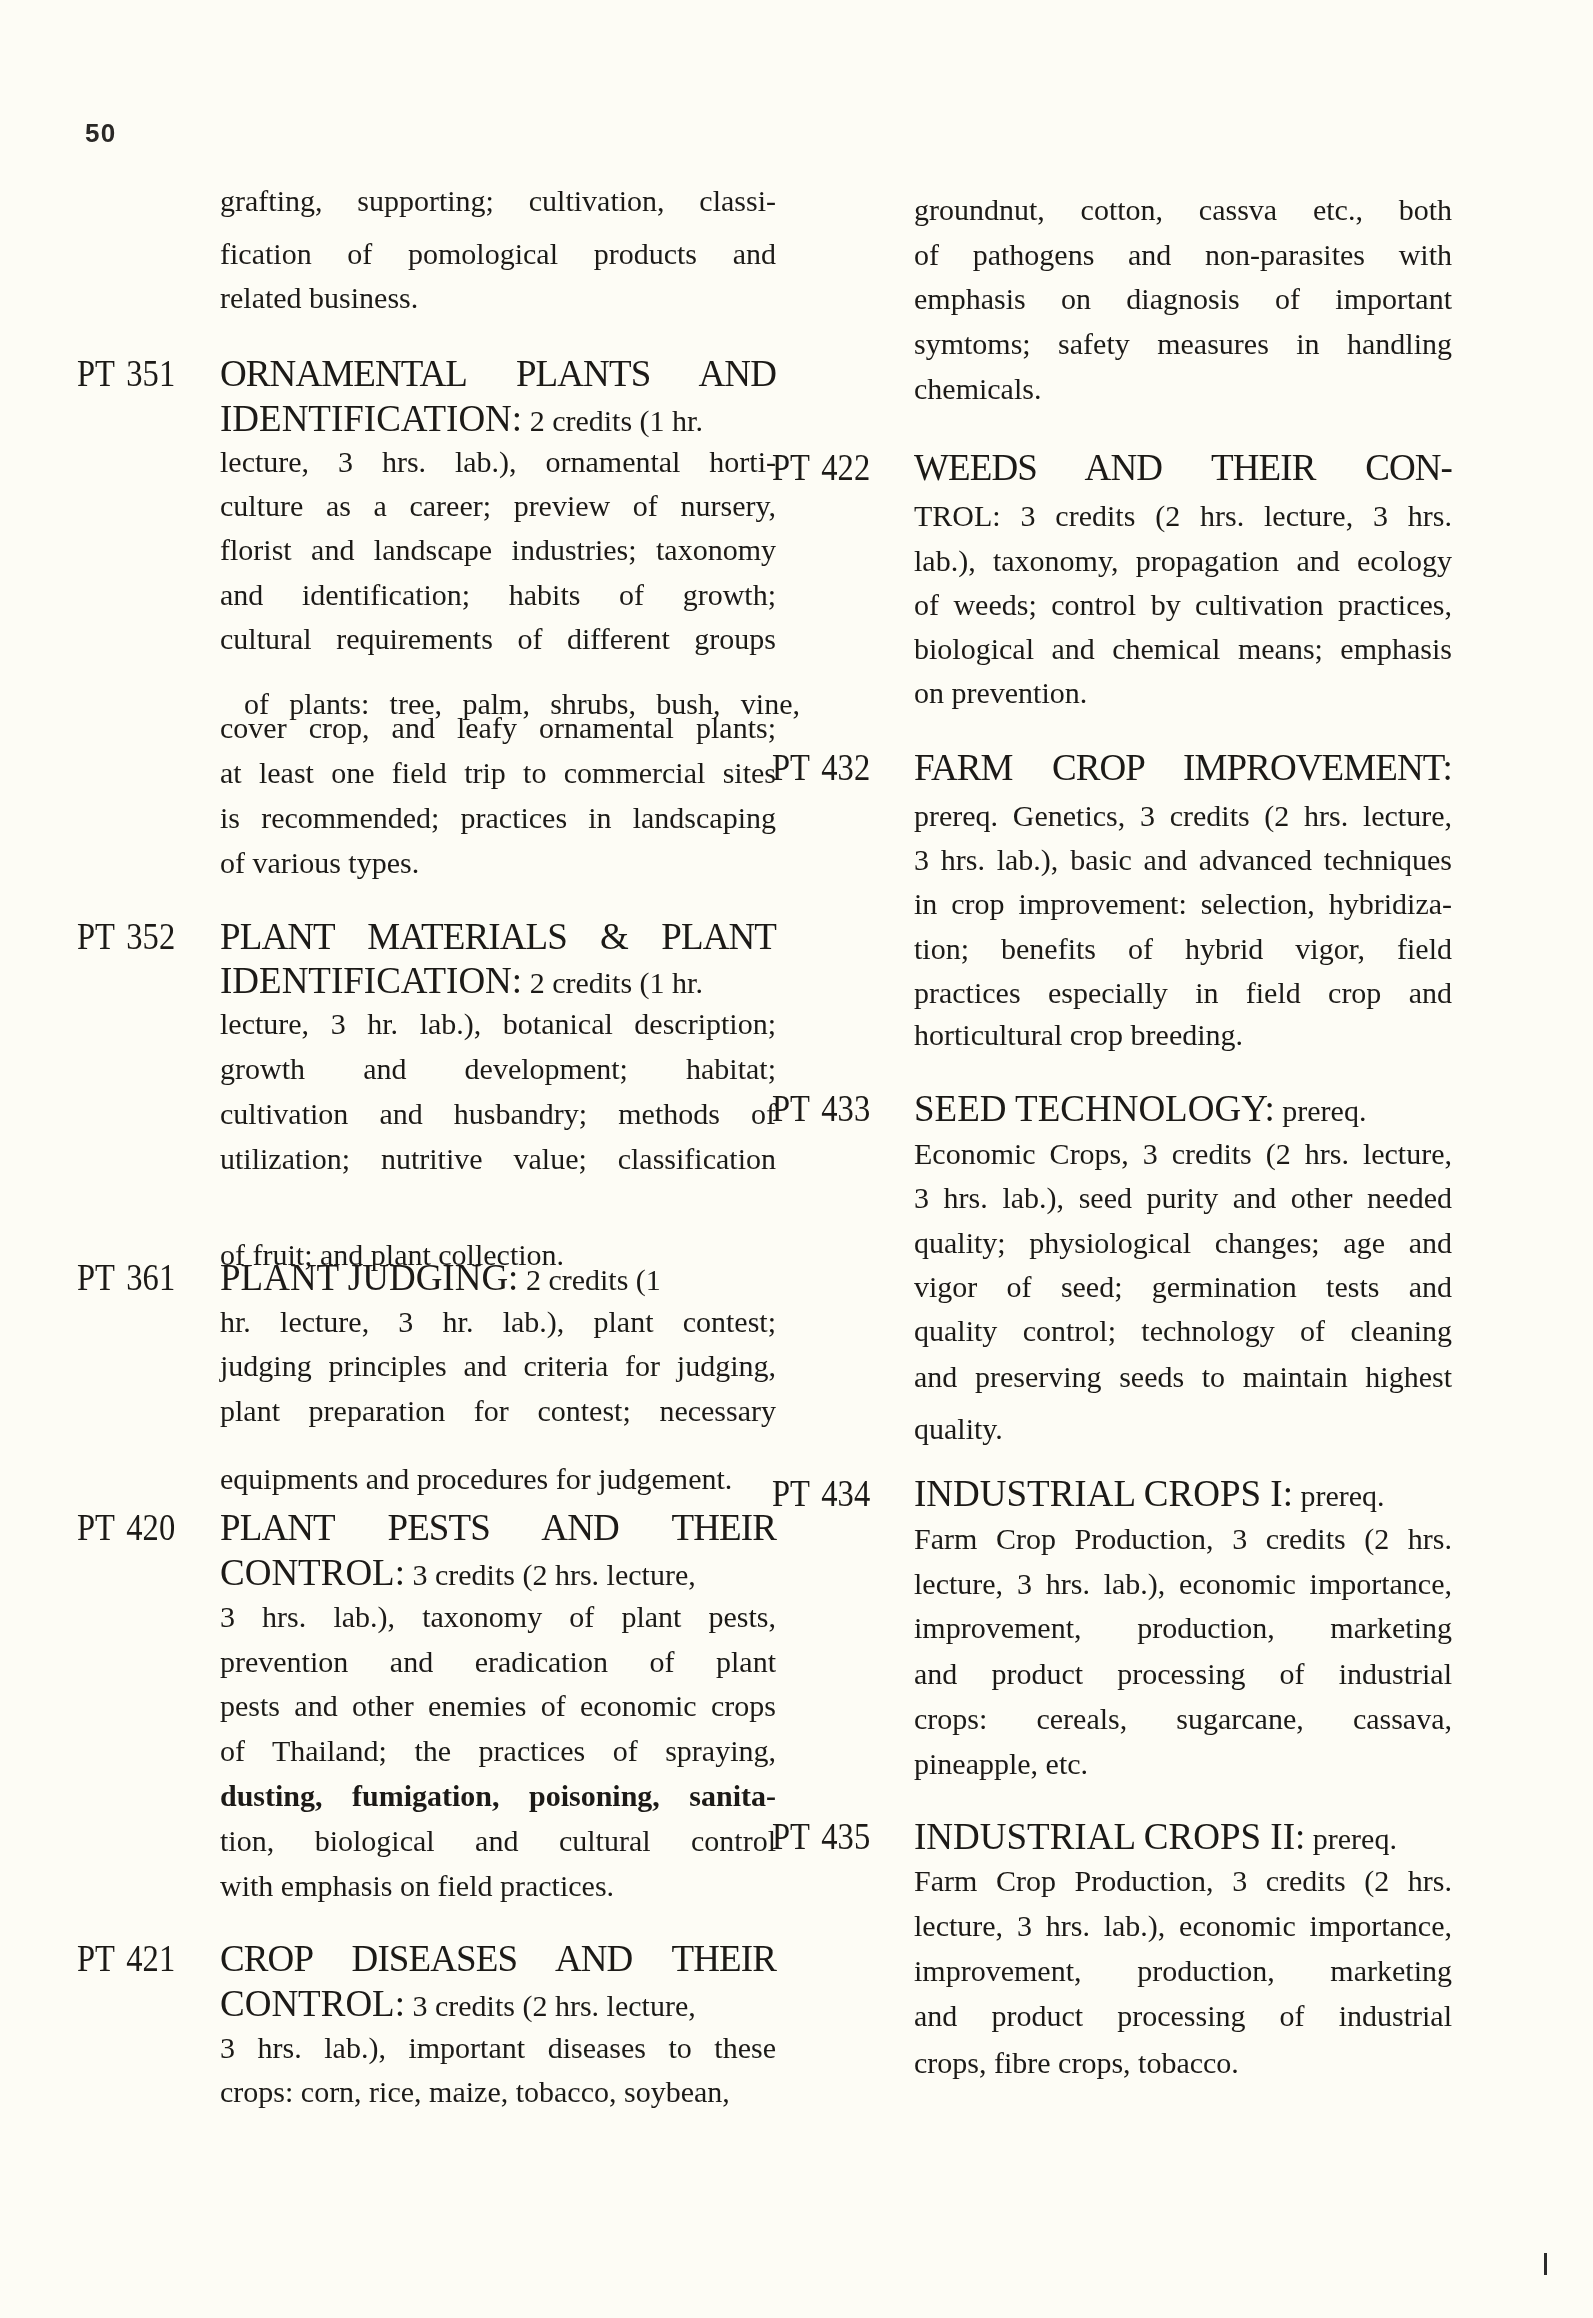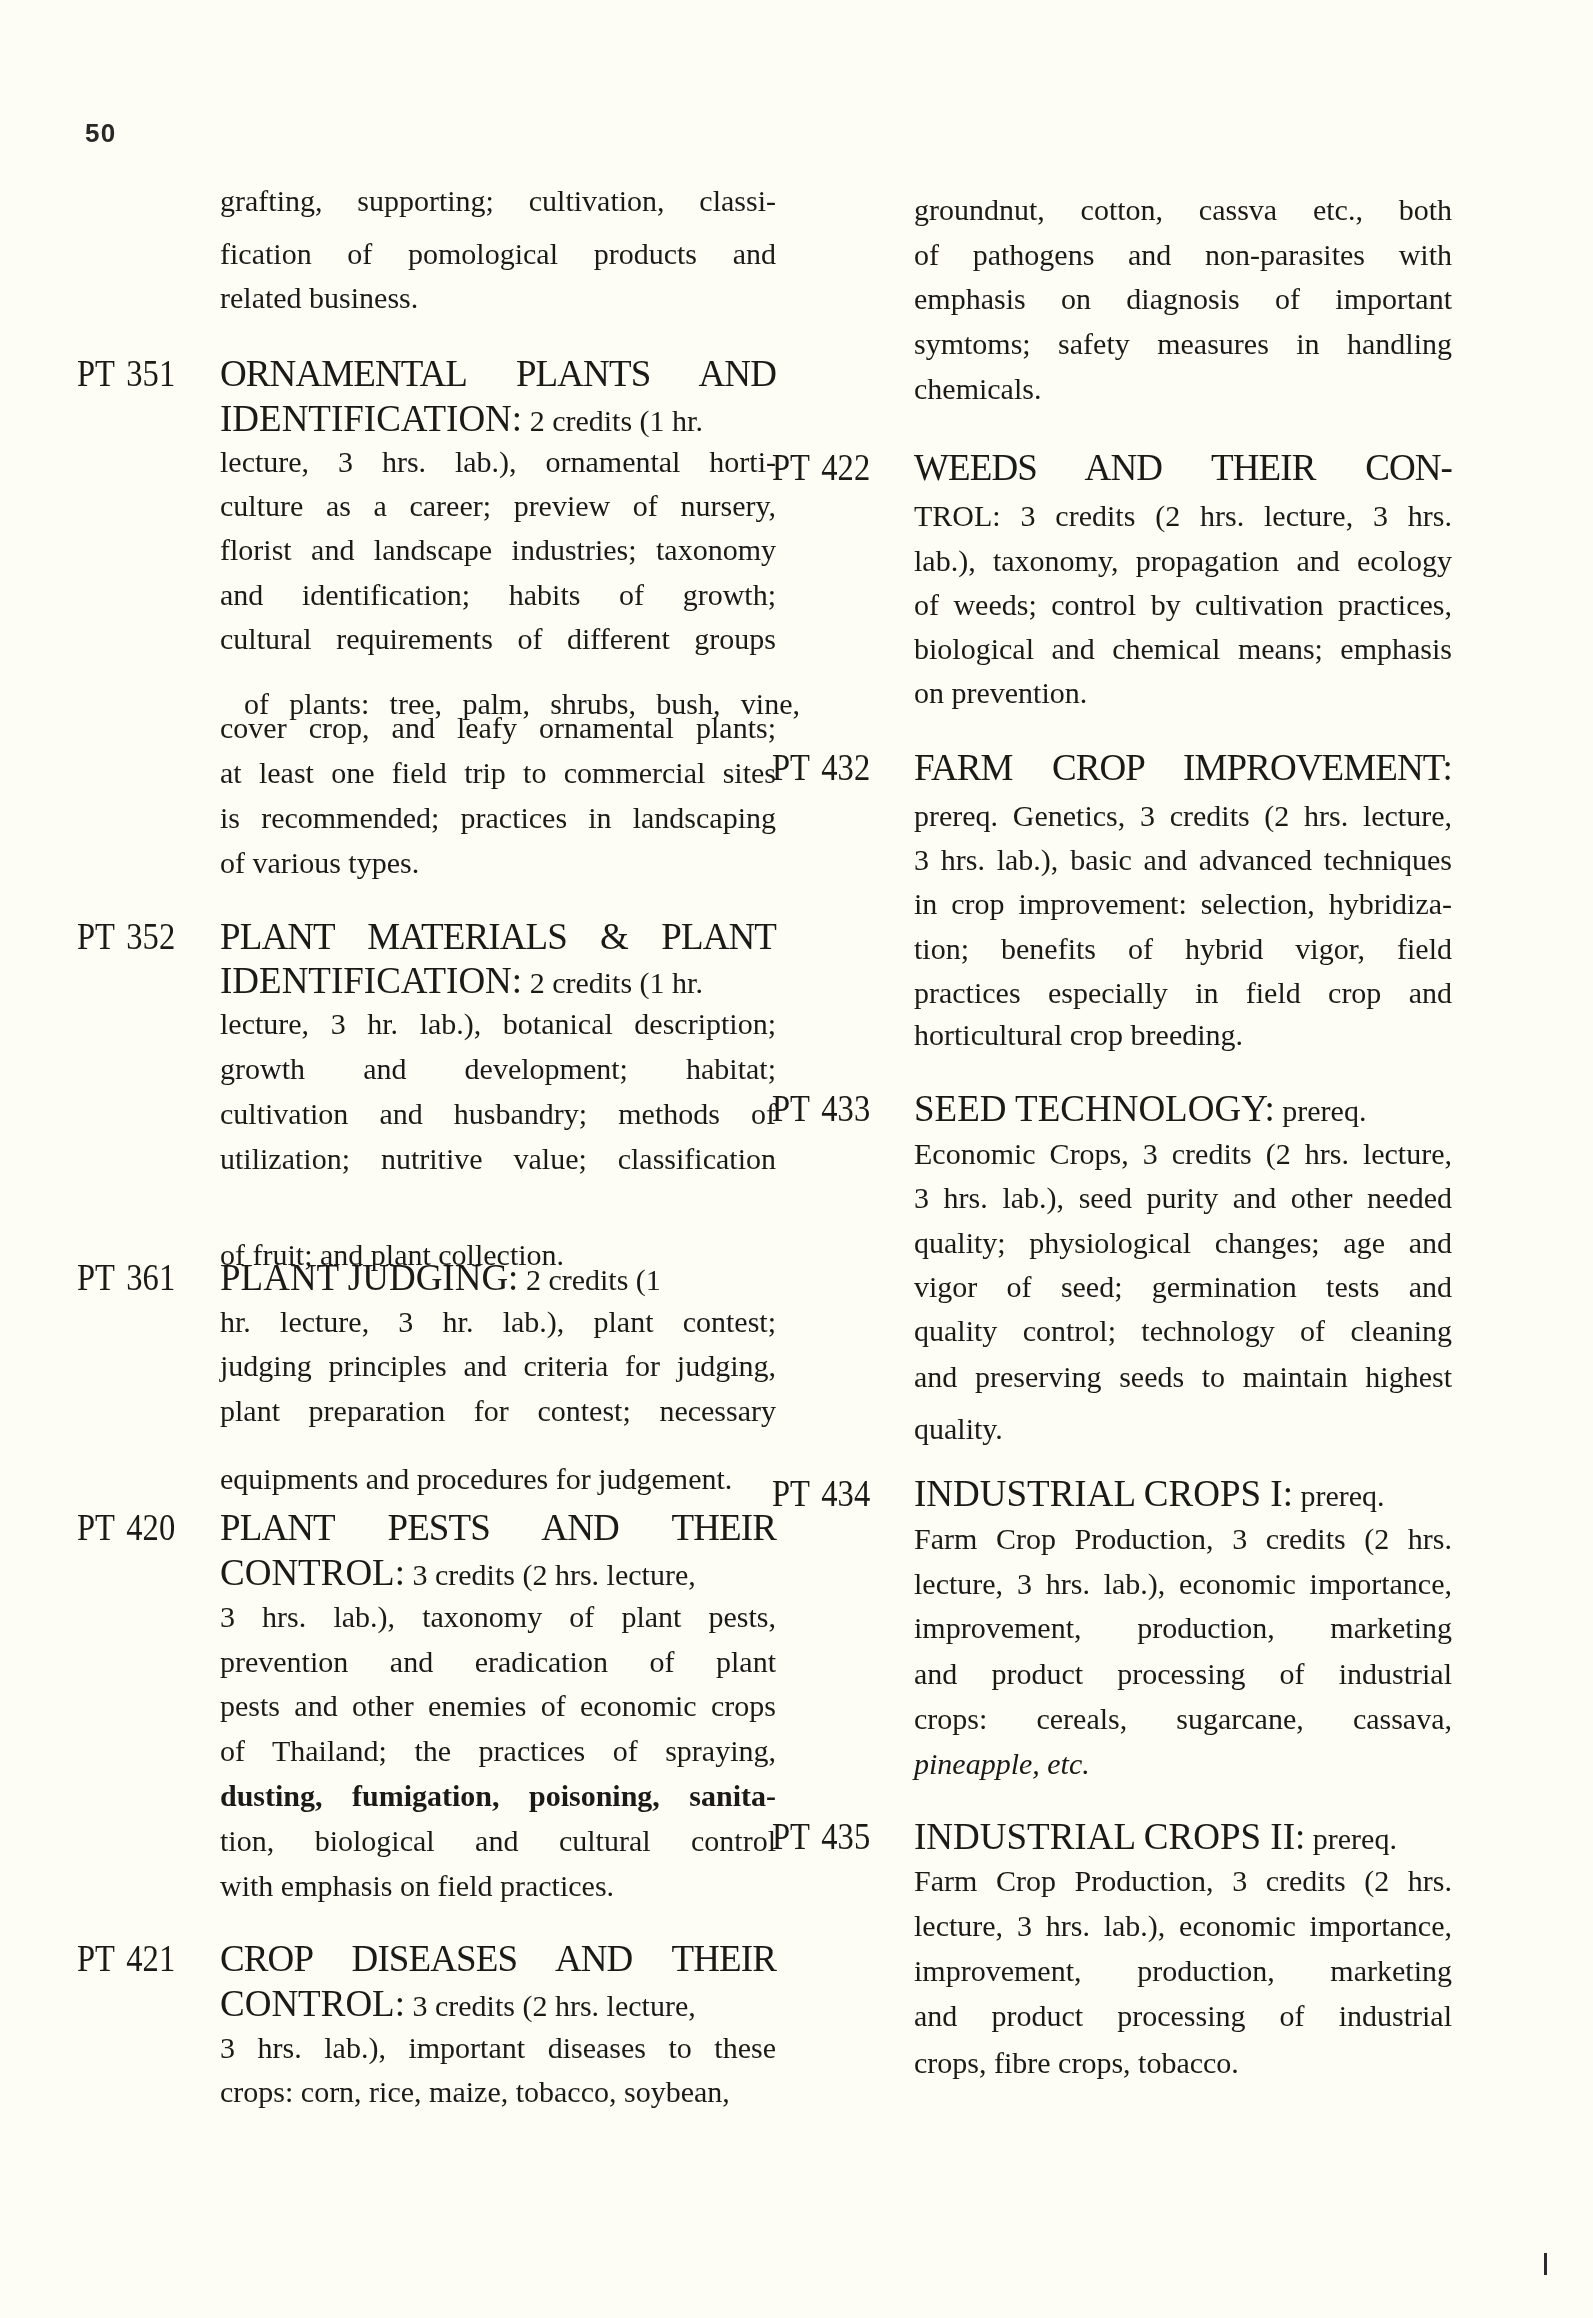--- a/index.html
+++ b/index.html
@@ -136,21 +136,21 @@
         <div class="line last" style="top: 1406px; margin-top: 8px;"><span>quality.</span></div>
       </div>
       <div class="entry">
         <div class="code" style="top: 1475px;">PT 434</div>
         <div class="line last" style="top: 1475px;"><span class="title">INDUSTRIAL CROPS I:</span><span> prereq.</span></div>
         <div class="line" style="top: 1524px;"><span>Farm Crop Production, 3 credits (2 hrs.</span></div>
         <div class="line" style="top: 1569px;"><span>lecture, 3 hrs. lab.), economic importance,</span></div>
         <div class="line" style="top: 1613px;"><span>improvement, production, marketing</span></div>
         <div class="line" style="top: 1659px;"><span>and product processing of industrial</span></div>
         <div class="line" style="top: 1704px;"><span>crops: cereals, sugarcane, cassava,</span></div>
-        <div class="line last" style="top: 1749px; font-style: italic;"><span>pineapple, etc.</span></div>
+        <div class="line last" style="top: 1749px;"><span>pineapple, etc.</span></div>
       </div>
       <div class="entry">
         <div class="code" style="top: 1818px;">PT 435</div>
         <div class="line last" style="top: 1818px;"><span class="title">INDUSTRIAL CROPS II:</span><span> prereq.</span></div>
         <div class="line" style="top: 1866px;"><span>Farm Crop Production, 3 credits (2 hrs.</span></div>
         <div class="line" style="top: 1911px;"><span>lecture, 3 hrs. lab.), economic importance,</span></div>
         <div class="line" style="top: 1956px;"><span>improvement, production, marketing</span></div>
         <div class="line" style="top: 2001px;"><span>and product processing of industrial</span></div>
         <div class="line last" style="top: 2048px;"><span>crops, fibre crops, tobacco.</span></div>
       </div>

